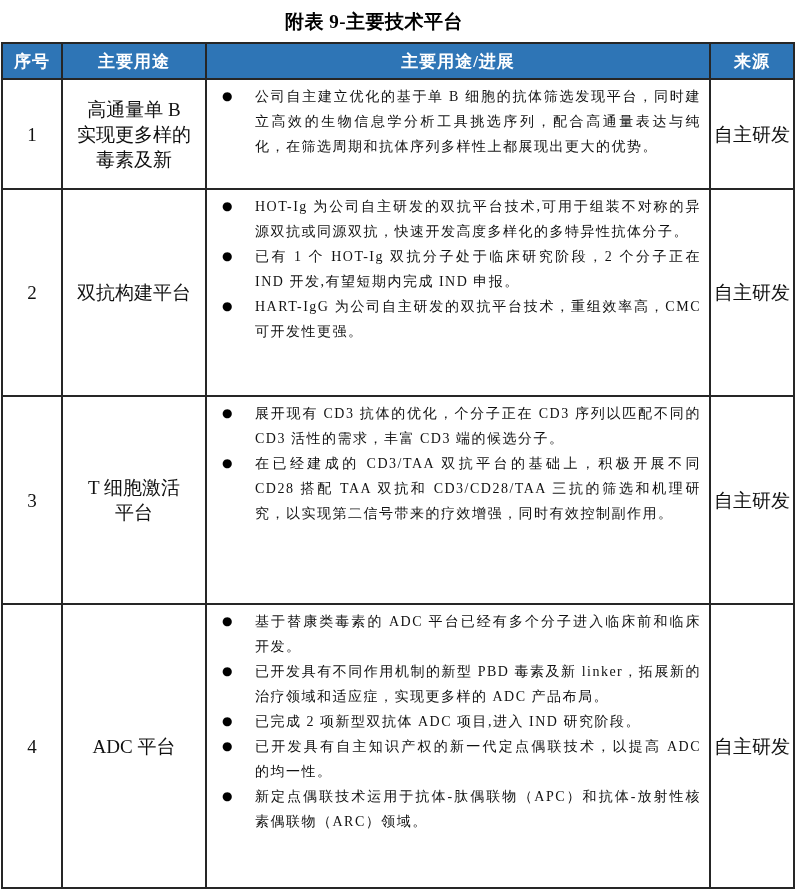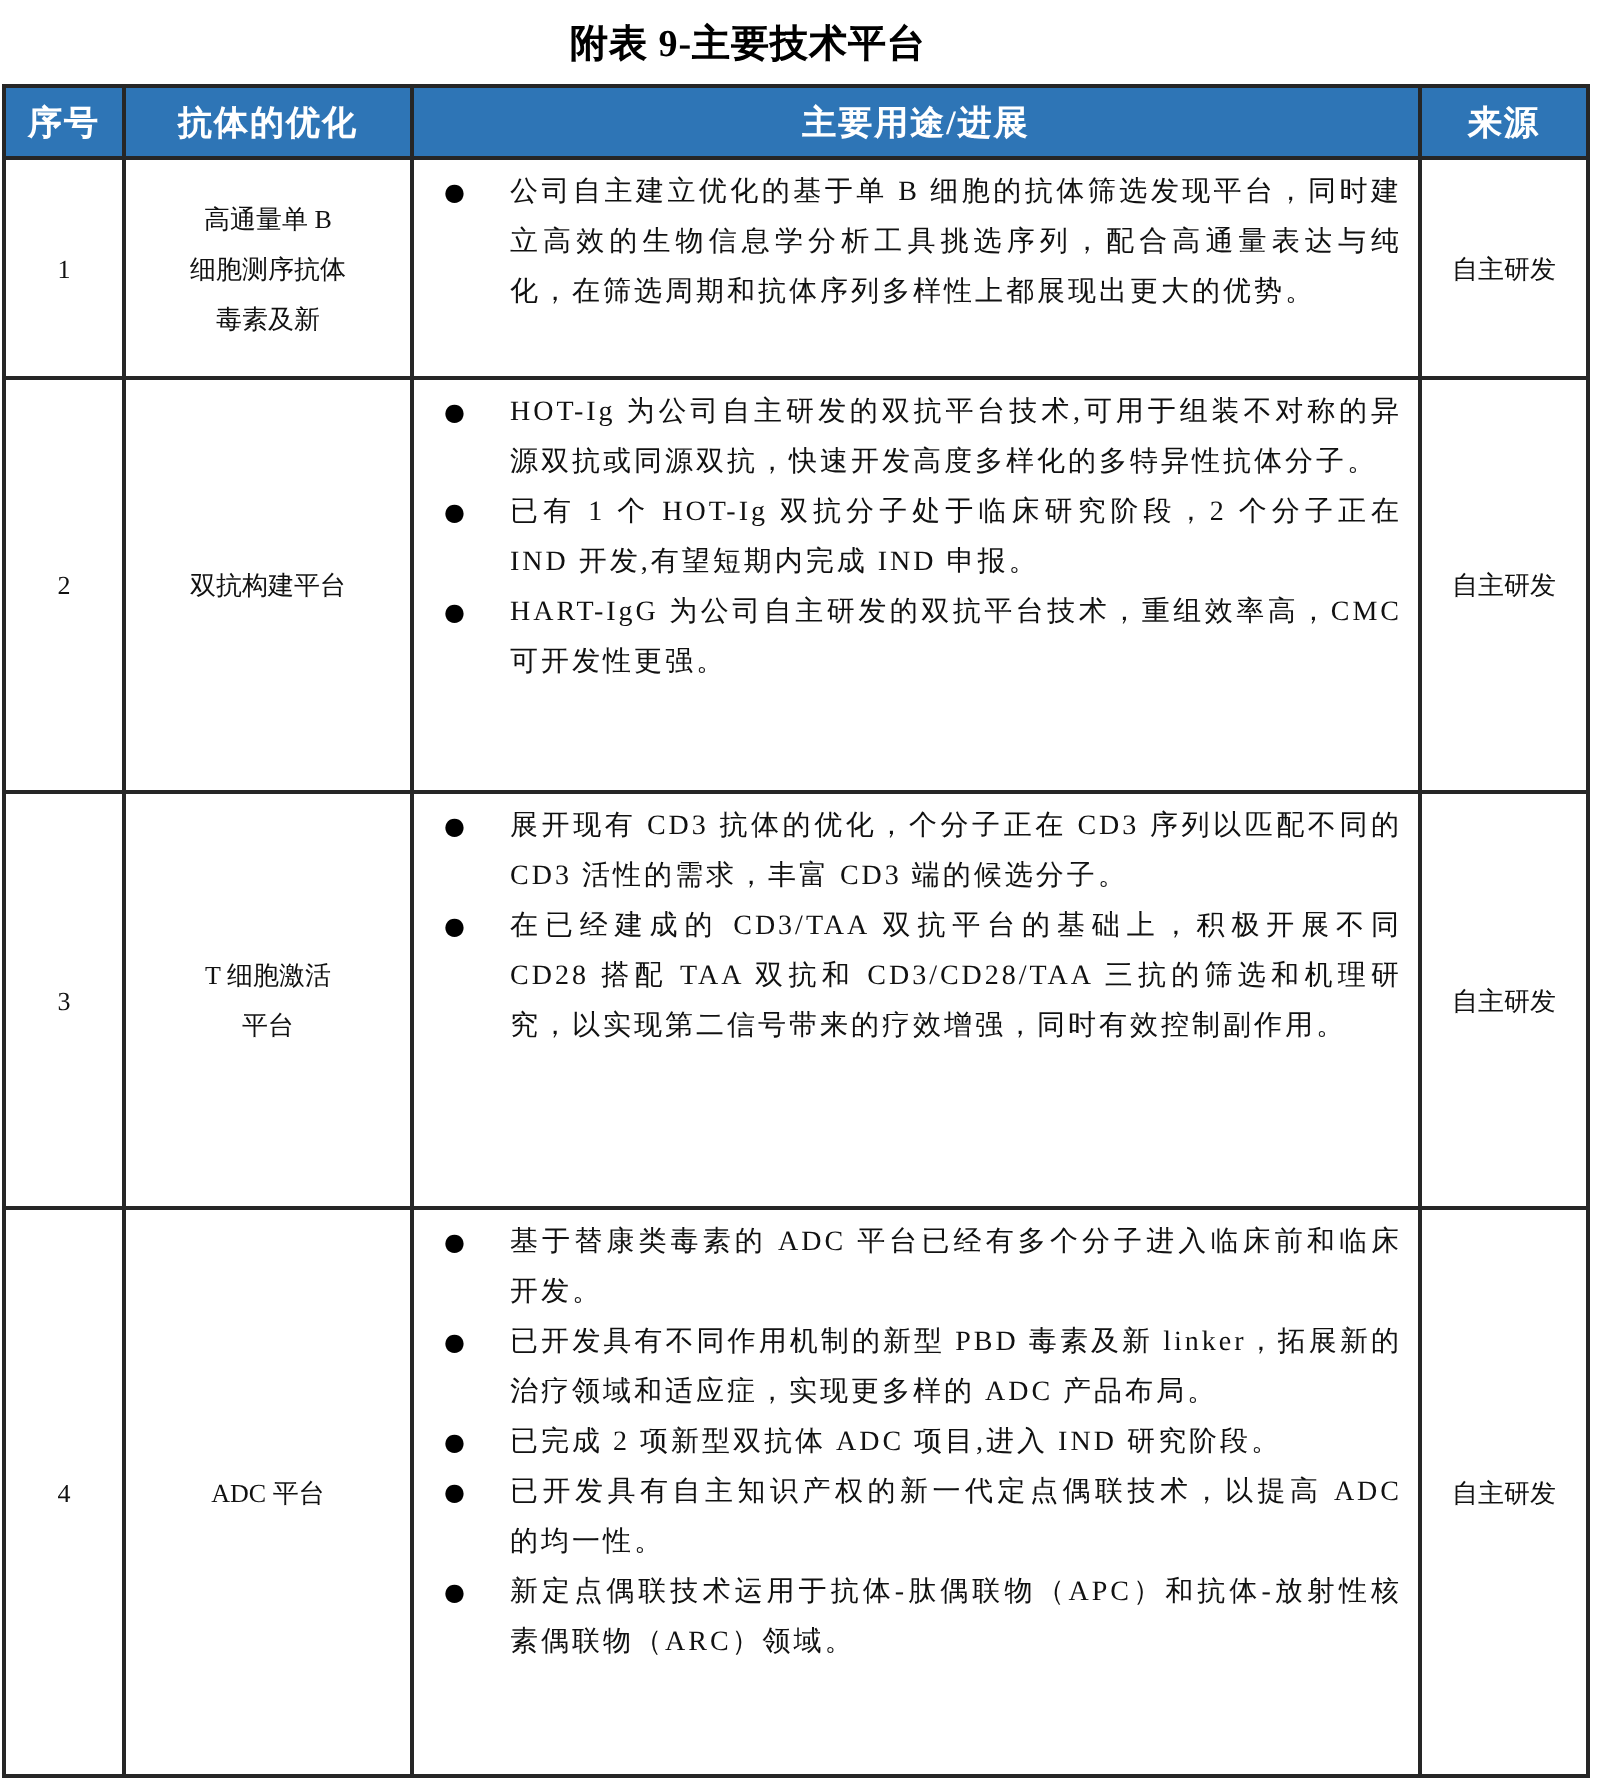--- a/index.html
+++ b/index.html
@@ -37,21 +37,21 @@
     font-size: 17px;
     font-weight: bold;
     height: 36px;
     letter-spacing: 1px;
     text-align: center;
     vertical-align: middle;
   }
   td.c-num, td.c-source, td.c-platform {
     text-align: center;
     vertical-align: middle;
-    font-size: 13px;
+    font-size: 19px;
     line-height: 25px;
     padding: 0 2px;
   }
   td.c-usage {
     vertical-align: top;
     padding: 4px 8px 4px 0;
   }
   .usage-item { display: flex; align-items: flex-start; }
   .bullet {
     flex: none;
@@ -80,31 +80,31 @@
   <table class="tech-table">
     <colgroup>
       <col class="col-num">
         <col class="col-platform">
         <col class="col-usage">
         <col class="col-source">
     </colgroup>
     <thead>
       <tr>
         <th>序号</th>
-        <th>抗体的优化</th>
+        <th>主要用途</th>
         <th>主要用途/进展</th>
         <th>来源</th>
       </tr>
     </thead>
     <tbody>
         <tr style="height: 110px;">
           <td class="c-num">1</td>
           <td class="c-platform">
             <div>高通量单 B</div>
-            <div>细胞测序抗体</div>
+            <div>实现更多样的</div>
             <div>毒素及新</div>
           </td>
           <td class="c-usage">
             <div class="usage-item">
               <span class="bullet">●</span>
               <span class="usage-text">公司自主建立优化的基于单 B 细胞的抗体筛选发现平台，同时建立高效的生物信息学分析工具挑选序列，配合高通量表达与纯化，在筛选周期和抗体序列多样性上都展现出更大的优势。</span>
             </div>
           </td>
           <td class="c-source">自主研发</td>
         </tr>

